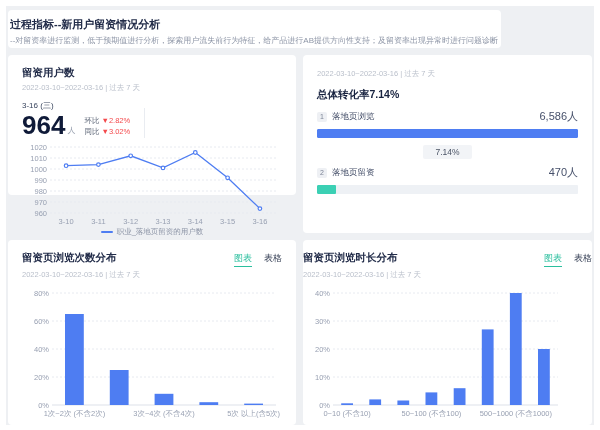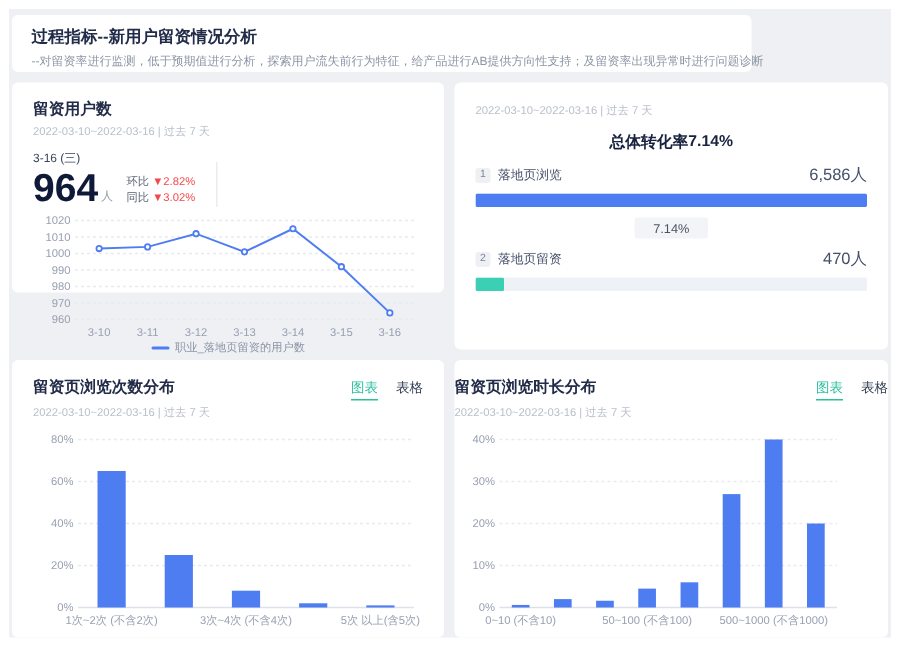--- a/index.html
+++ b/index.html
@@ -1,20 +1,20 @@
 <!DOCTYPE html>
 <html><head>
 <meta charset="utf-8">
 <style>
   *{margin:0;padding:0;box-sizing:border-box}
   html,body{width:600px;height:430px}
   body{font-family:"Liberation Sans","DejaVu Sans",sans-serif;background:#fff;position:relative;overflow:hidden}
   .bg{position:absolute;left:6px;top:6px;width:588px;height:419px;background:#eef0f3}
   .card{position:absolute;background:#fff;border-radius:4px}
-  .header-card{left:8px;top:10px;width:493px;height:38px;padding:7px 13px}
+  .header-card{left:8px;top:10px;width:493px;height:38px;padding:7px 2px}
   .h-title{font-size:11px;font-weight:bold;color:#222c49}
   .h-sub{font-size:8px;color:#8d95a6;margin-top:3px;white-space:nowrap}
   .tl{left:8px;top:55px;width:288px;height:140px;padding:11px 14px}
   .tr{left:303px;top:55px;width:289px;height:178px;padding:11px 14px}
   .bl{left:8px;top:240px;width:288px;height:185px;padding:11px 14px}
   .br{left:303px;top:240px;width:289px;height:185px;padding:11px 0}
   .c-head{display:flex;justify-content:space-between;align-items:flex-start}
   .c-title{font-size:10.5px;font-weight:bold;color:#222c49}
   .c-date{font-size:7.5px;color:#b9bfca;margin-top:3px}
   .tabs{display:flex;gap:12px;margin-top:1px}
@@ -34,21 +34,21 @@
   .stat b{font-size:10.5px;color:#17223f;margin:0 2px}
   
   svg{display:block}
   .tl svg{margin-top:4px}
   .bl svg,.br svg{margin-top:7px}
   .ax{font-size:7.5px;fill:#98a0b2}
   .legend{display:flex;justify-content:center;align-items:center;gap:4px;margin-top:1px}
   .legend-mark{width:12px;height:2px;background:#4e7df2;border-radius:1px}
   .legend-text{font-size:7.5px;color:#8b93a5}
   
-  .overall{display:flex;justify-content:center;margin-top:9px}
+  .overall{display:flex;justify-content:flex-start;margin-top:9px}
   .overall .lab,.overall .val{font-size:10.5px;font-weight:bold;color:#17223f}
   .step{display:flex;align-items:center;margin-top:7px}
   .badge{width:10px;height:10px;background:#eef0f4;border-radius:2px;font-size:7px;color:#7c8496;display:flex;align-items:center;justify-content:center}
   .step .lab{font-size:8.5px;color:#46506a;margin-left:5px}
   .step .val{margin-left:auto;font-size:11px;color:#46506a}
   .ftrack{height:9px;background:#eef1f5;border-radius:1px;margin-top:5px;overflow:hidden}
   .ffill{height:100%;border-radius:1px}
   .pillrow{display:flex;justify-content:center;margin-top:7px}
   .pill{background:#f2f4f7;border-radius:2px;padding:2px 12px;font-size:8.5px;color:#4a5365}
 </style>

